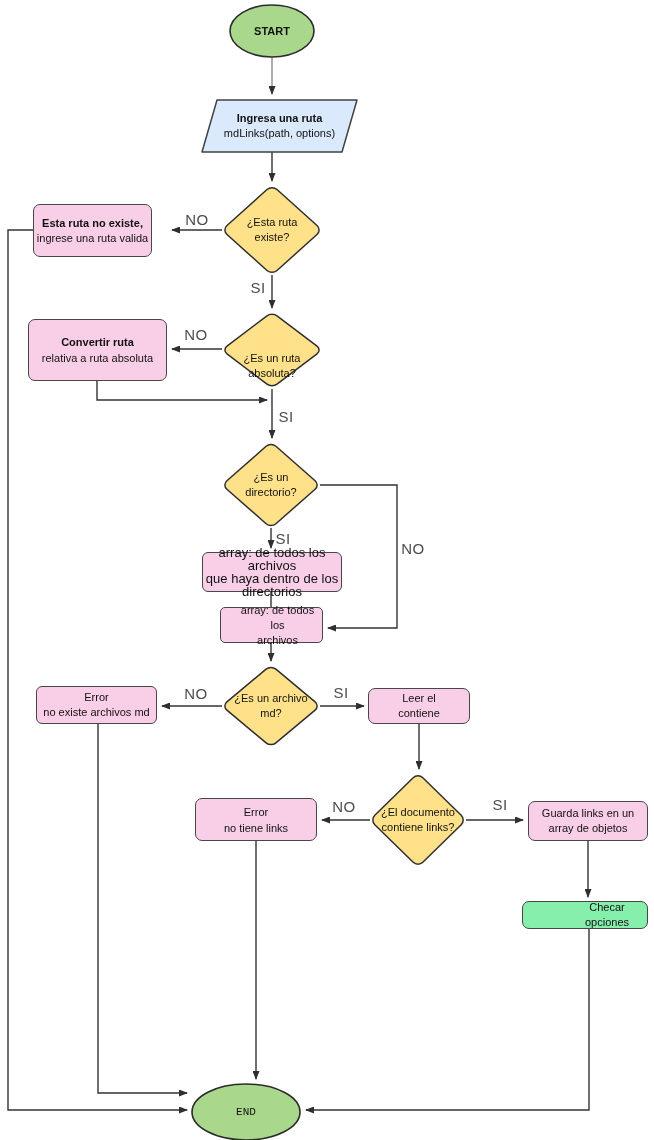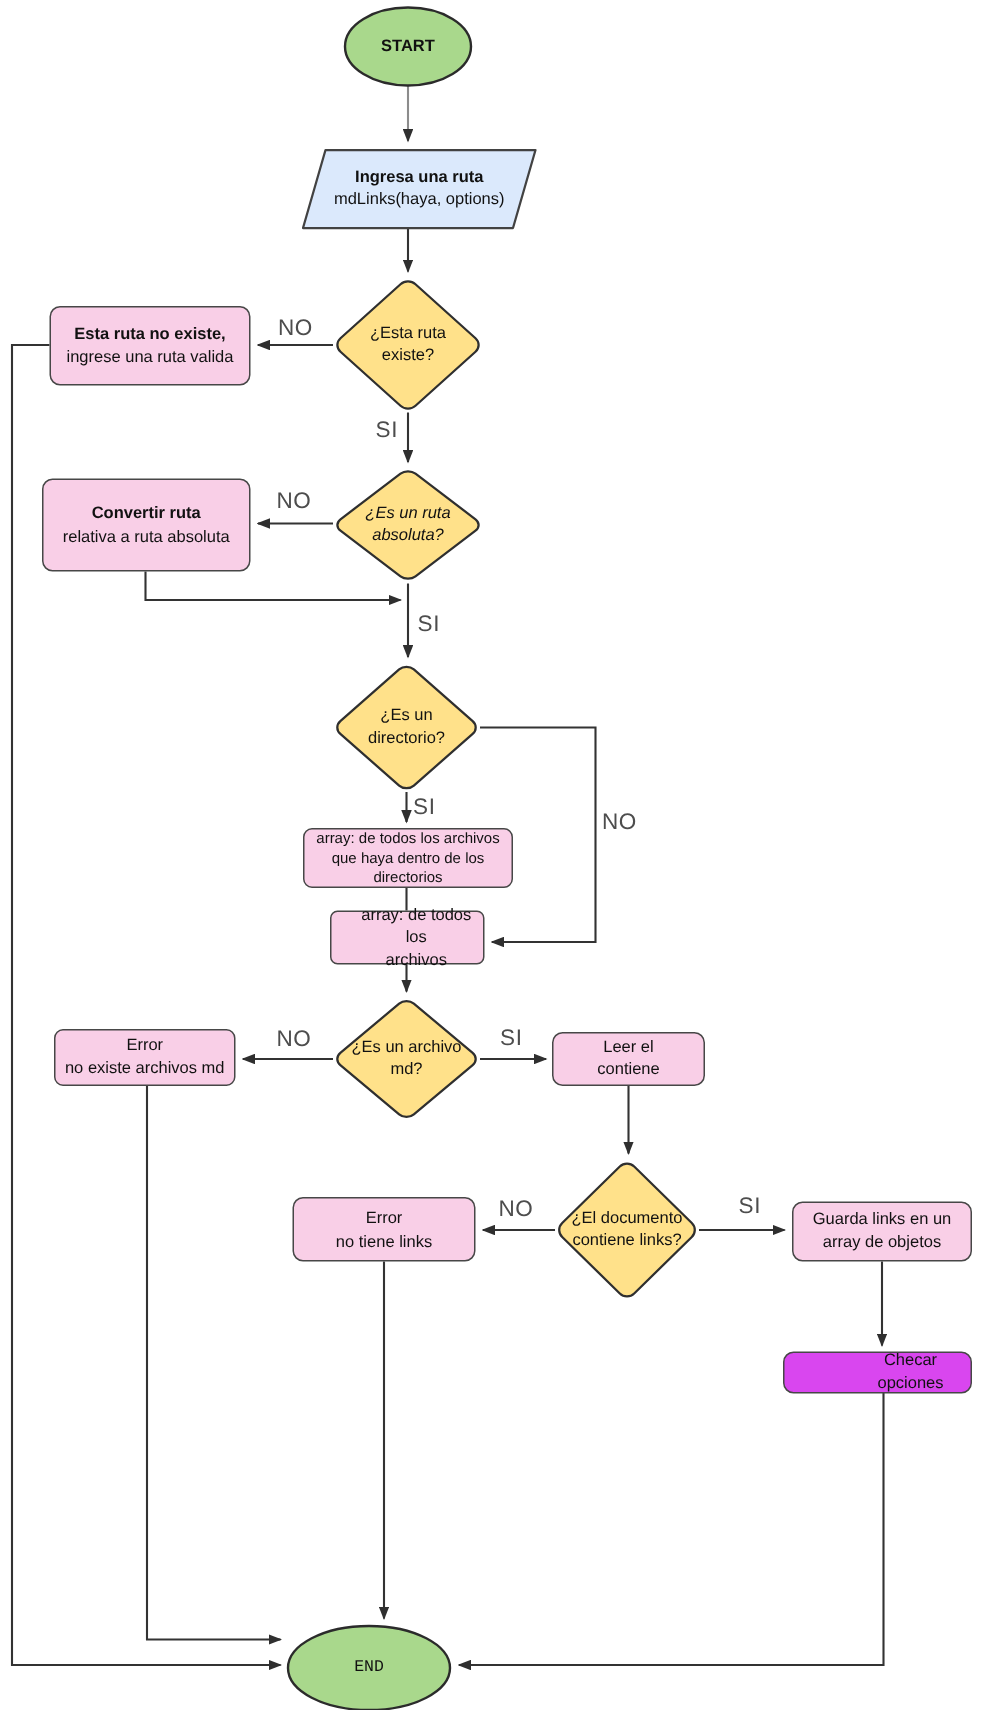--- a/index.html
+++ b/index.html
@@ -7,24 +7,24 @@
     position:relative; width:654px; height:1140px; background:#ffffff;
     font-family:"Liberation Sans", sans-serif; overflow:hidden;
   }
   #edges-layer { position:absolute; left:0; top:0; width:654px; height:1140px; }
   .node {
     position:absolute; box-sizing:border-box;
     display:flex; flex-direction:column; align-items:center; justify-content:center;
     text-align:center; font-size:11px; line-height:15px; color:#111111;
   }
   .box   { background:#f9cfe7; border:1.6px solid #474747; border-radius:7px; }
-  .box-orange { background:#d946ef; border:1.6px solid #474747; border-radius:7px;padding-left:44px; }
+  .box-orange { background:#86efac; border:1.6px solid #474747; border-radius:7px;padding-left:44px; }
   .overlay { background:transparent; border:none; }
   .bold { font-weight:bold; }
-  .small { font-size:10px; line-height:13px; }
+  .small { font-size:13px; line-height:13px; }
   .lh16 { line-height:16px; }
   .edge-label {
     position:absolute; transform:translate(-50%,-50%);
     font-size:15px; color:#4d4d4d; letter-spacing:0.5px;
   }
 </style>
 </head>
 <body>
 
 <div id="canvas">
@@ -69,29 +69,29 @@
     <rect x="-50" y="-50" width="100" height="100" rx="10" ry="10" transform="translate(418 820) scale(0.6789 0.6647) rotate(45)" fill="#ffe18a" stroke="#2f2f2f" stroke-width="1.5" vector-effect="non-scaling-stroke"></rect>
     <ellipse cx="246" cy="1112" rx="54" ry="28" fill="#a9d88c" stroke="#2b2b2b" stroke-width="1.6"></ellipse>
   </svg>
 
   <div class="node overlay bold" style="left:230px; top:5px; width:84px; height:52px;">
     <div>START</div>
   </div>
 
   <div class="node overlay" style="left:202px; top:100px; width:155px; height:52px;">
     <div class="bold">Ingresa una ruta</div>
-    <div>mdLinks(haya, options)</div>
+    <div>mdLinks(path, options)</div>
   </div>
 
   <div class="node overlay" style="left:222px; top:185px; width:100px; height:90px;">
     <div>¿Esta ruta</div>
     <div>existe?</div>
   </div>
 
-  <div class="node overlay" style="left:222px; top:312px; width:100px; height:76px;font-style:italic;">
+  <div class="node overlay" style="left:222px; top:328px; width:100px; height:76px;">
     <div>¿Es un ruta</div>
     <div>absoluta?</div>
   </div>
 
   <div class="node overlay" style="left:222px; top:442px; width:98px; height:86px;">
     <div>¿Es un</div>
     <div>directorio?</div>
   </div>
 
   <div class="node overlay" style="left:222px; top:665px; width:98px; height:82px;">
@@ -101,21 +101,21 @@
 
   <div class="node overlay" style="left:370px; top:773px; width:96px; height:94px;">
     <div>¿El documento</div>
     <div>contiene links?</div>
   </div>
 
   <div class="node overlay" style="left:192px; top:1084px; width:108px; height:56px;font-family:Liberation Mono, monospace;">
     <div>END</div>
   </div>
 
-  <div class="node box" style="left:33px; top:204px; width:134px; height:53px;">
+  <div class="node box" style="left:33px; top:204px; width:119px; height:53px;">
     <div class="bold">Esta ruta no existe,</div>
     <div>ingrese una ruta valida</div>
   </div>
 
   <div class="node box lh16" style="left:28px; top:319px; width:139px; height:62px;">
     <div class="bold">Convertir  ruta</div>
     <div>relativa a ruta absoluta</div>
   </div>
 
   <div class="node box small" style="left:202px; top:552px; width:140px; height:40px; border-radius:6px;">

